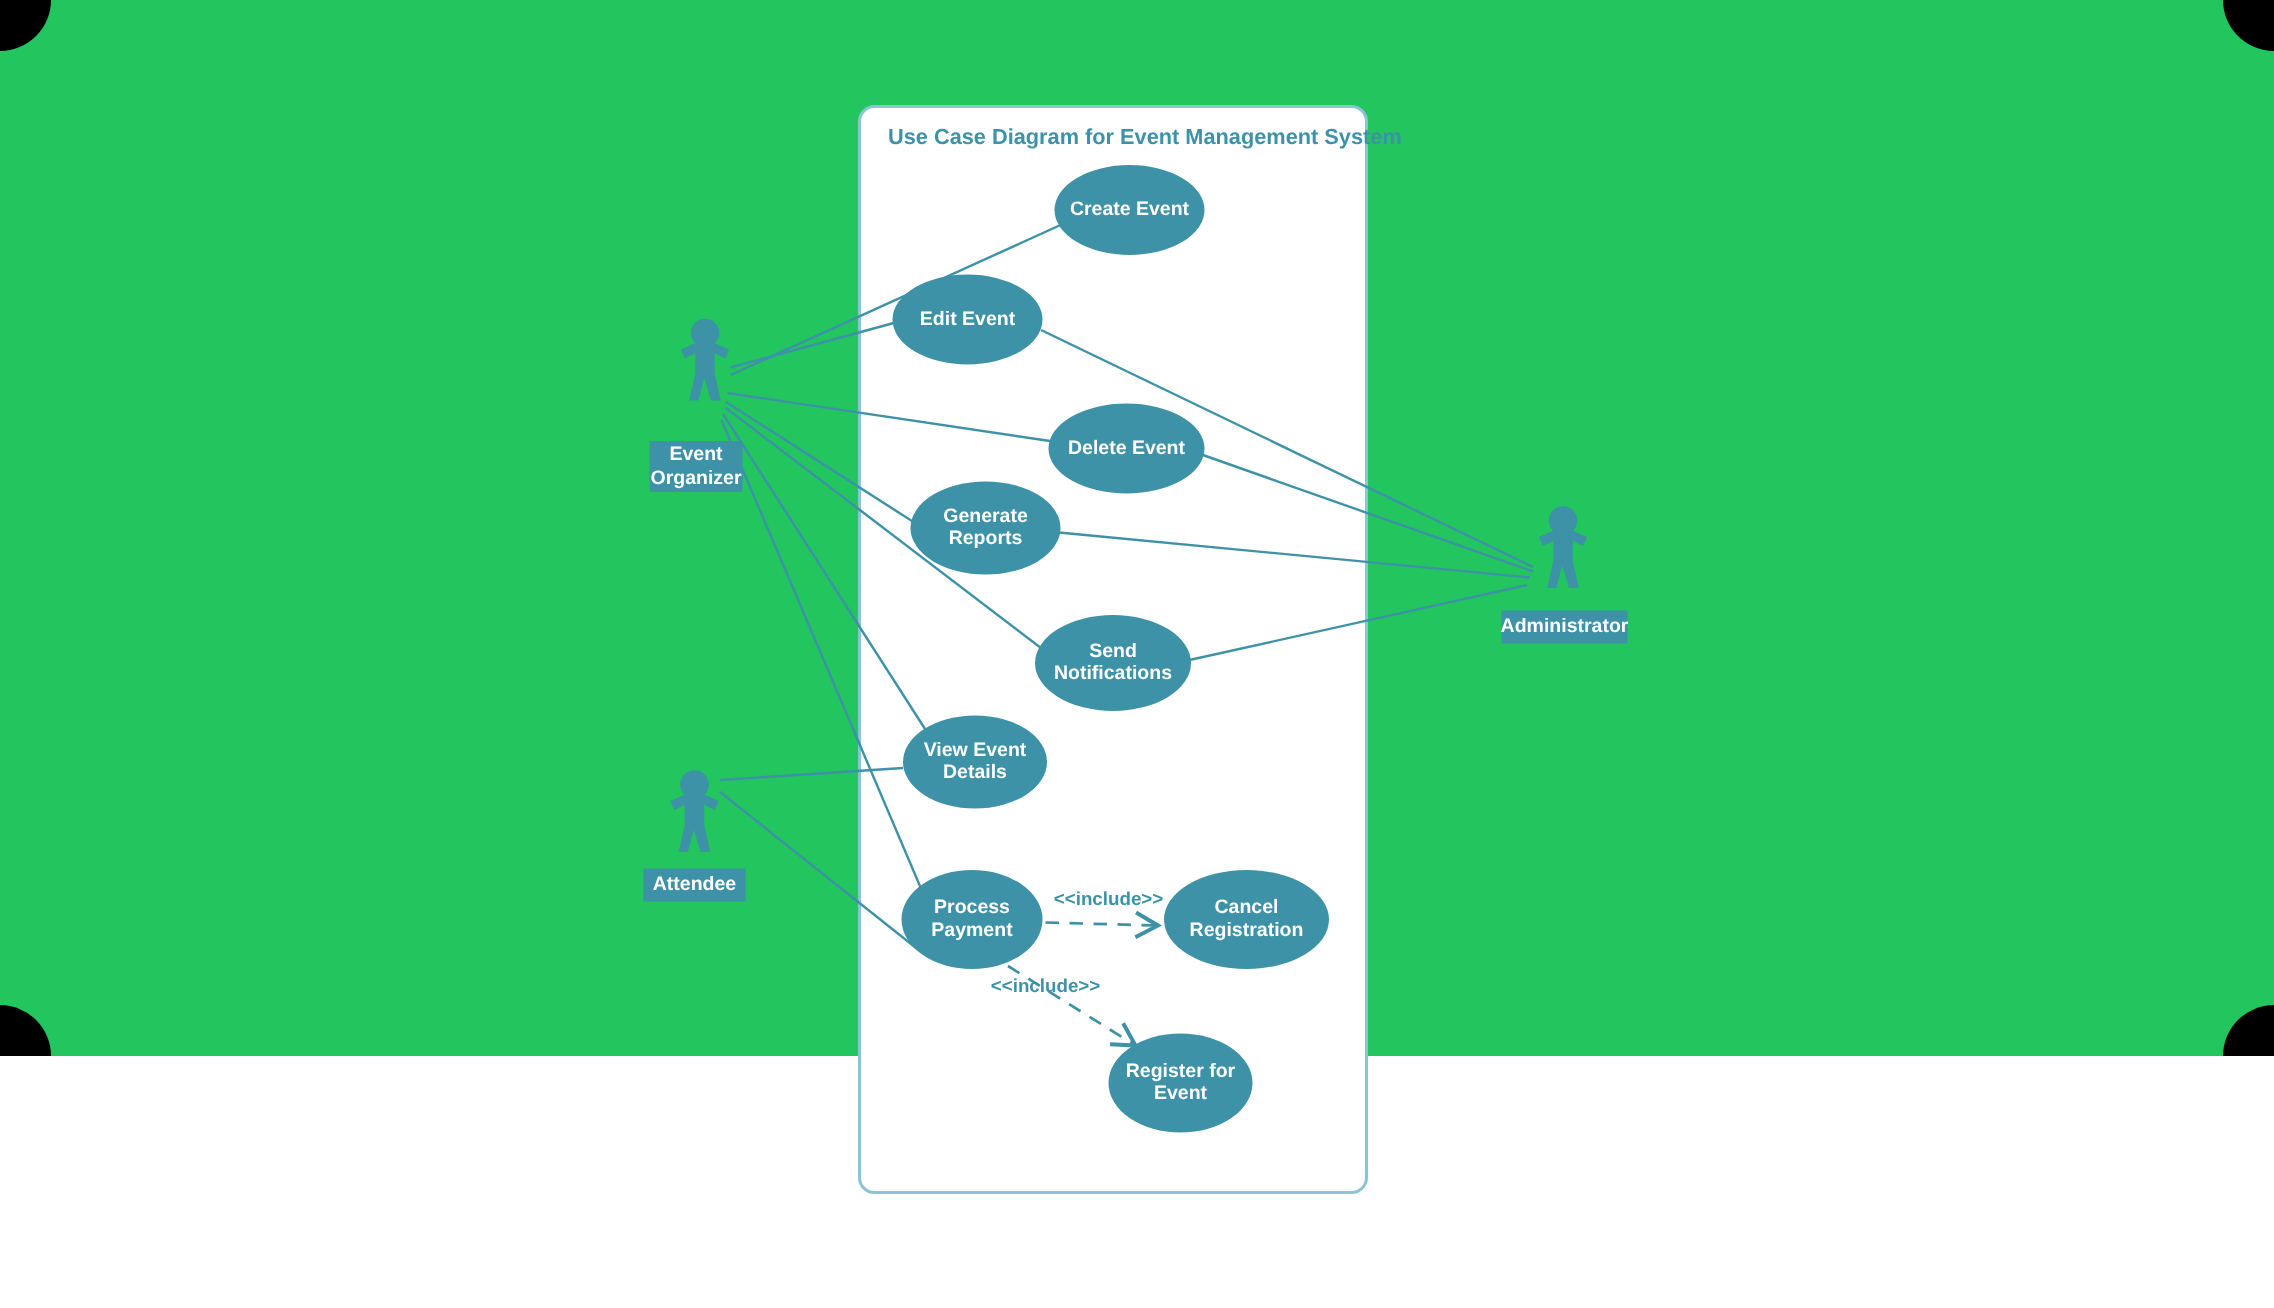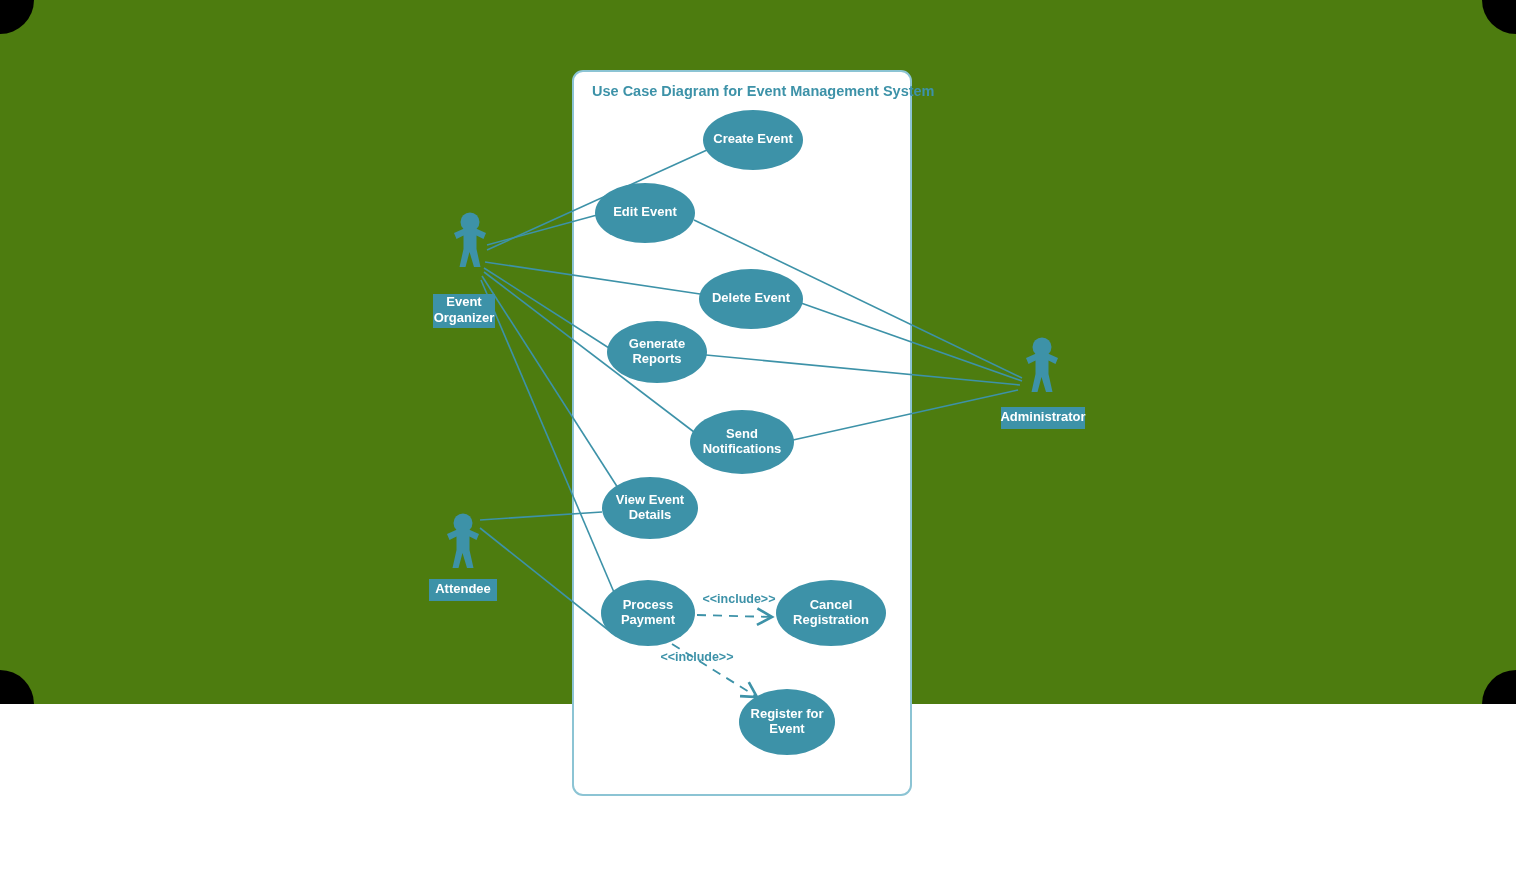--- a/index.html
+++ b/index.html
@@ -11,21 +11,21 @@
   body {
     width: 1516px;
     height: 872px;
     overflow: hidden;
     font-family: "Liberation Sans", sans-serif;
   }
   #canvas {
     position: relative;
     width: 1516px;
     height: 704px;
-    background: #4d7c0f;
+    background: #22c55e;
   }
   #diagram-svg {
     position: absolute;
     left: 0;
     top: 0;
   }
   .corner-mask {
     position: absolute;
     width: 34px;
     height: 34px;

